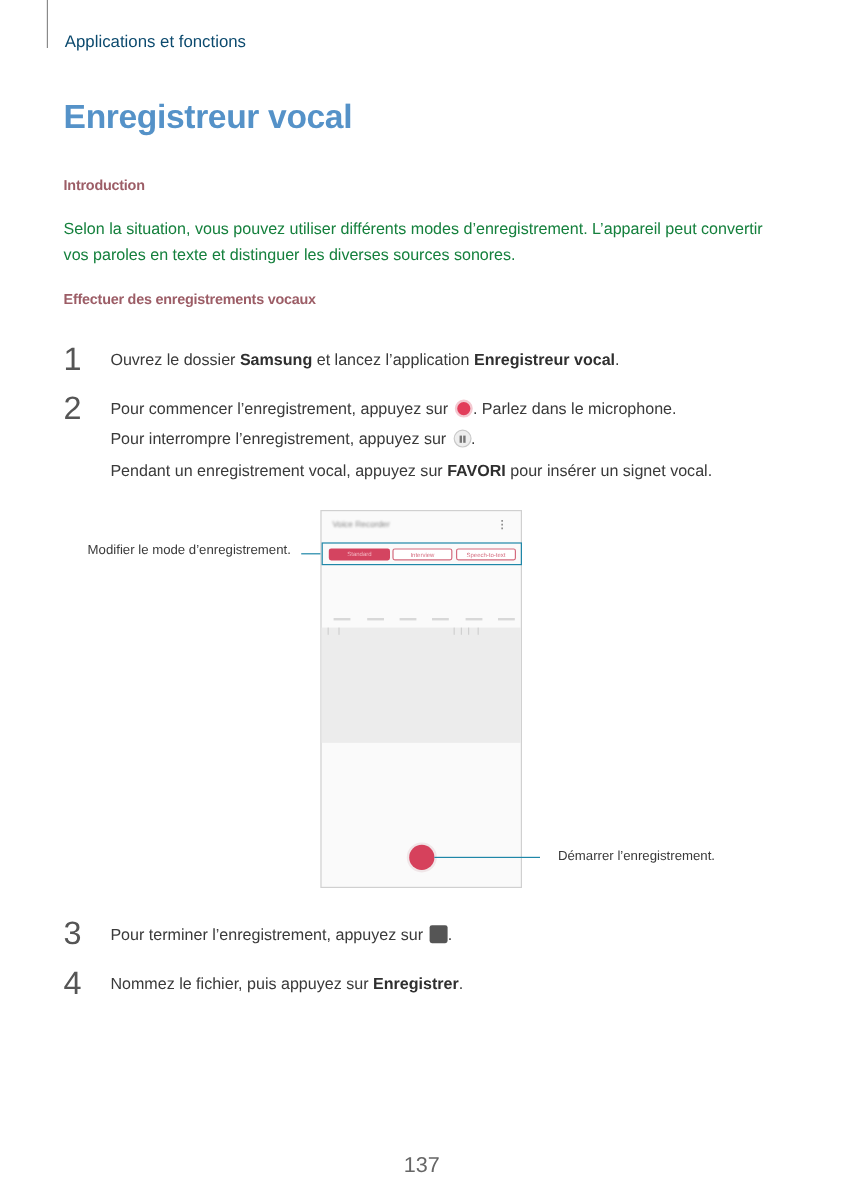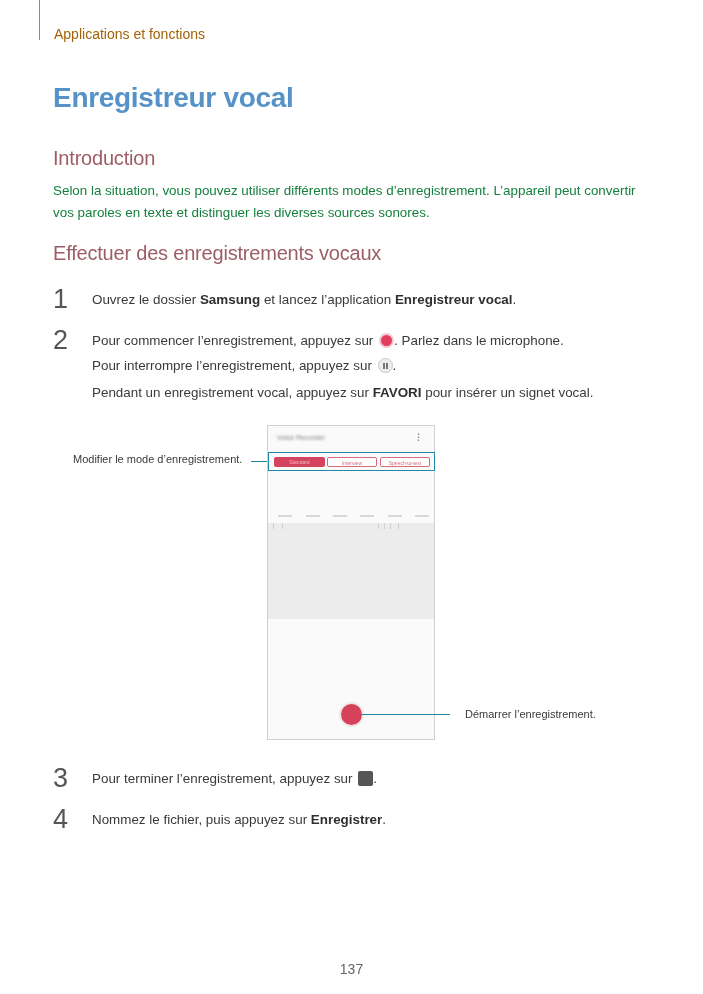--- a/index.html
+++ b/index.html
@@ -1,24 +1,24 @@
 <!DOCTYPE html>
 <html><head>
   <meta charset="utf-8">
   <style>
     * { margin: 0; padding: 0; box-sizing: border-box; }
     html, body { width: 703px; height: 994px; background: #ffffff; }
     body { position: relative; font-family: "Liberation Sans", sans-serif; color: #3a3a3a; overflow: hidden; }
 
     .header-rule { position: absolute; left: 39px; top: 0; width: 1px; height: 40px; background: #8a8a8a; }
-    .header-text { position: absolute; left: 54px; top: 26px; font-size: 14px; color: #a16207; }
+    .header-text { position: absolute; left: 54px; top: 26px; font-size: 14px; color: #0c4a6e; }
 
     .page-title { position: absolute; left: 53px; top: 82px; font-size: 28px; font-weight: bold; color: #5592c8; letter-spacing: -0.3px; }
 
-    .section-title { position: absolute; left: 53px; font-size: 20px; font-weight: normal; color: #9c5d66; letter-spacing: -0.2px; }
+    .section-title { position: absolute; left: 53px; font-size: 12px; font-weight: bold; color: #9c5d66; letter-spacing: -0.2px; }
     #sec-intro { top: 147px; }
     #sec-steps { top: 242px; }
 
     .intro-text { position: absolute; left: 53px; top: 180px; width: 600px; font-size: 13.4px; line-height: 22px; color: #15803d; }
 
     .step-num { position: absolute; left: 53px; font-size: 27px; color: #555; font-weight: normal; line-height: 1; }
     .step-line { position: absolute; left: 92px; font-size: 13.4px; color: #3a3a3a; white-space: nowrap; }
     .step-line b { font-weight: bold; color: #2f2f2f; }
 
     .inline-rec { display: inline-block; width: 15px; height: 15px; border-radius: 50%; background: #e23d5a; border: 2px solid #f3c9d1; vertical-align: -3px; margin-left: 2px; }
@@ -45,21 +45,21 @@
 
     .phone-rec { position: absolute; left: 73px; top: 278px; width: 21px; height: 21px; border-radius: 50%; background: #d6415c; box-shadow: 0 0 0 2px #f0e6e8; }
 
     .callout-line { position: absolute; height: 1px; background: #1f87a8; }
     #callout-mode-line { left: 251px; top: 461px; width: 16px; }
     #callout-rec-line { left: 362px; top: 714px; width: 88px; }
     .callout-text { position: absolute; font-size: 11px; color: #3a3a3a; white-space: nowrap; }
     #callout-mode { left: 73px; top: 453px; }
     #callout-rec { left: 453px; top: 708px; margin-left: 12px; }
 
-    .page-number { position: absolute; left: 0; width: 703px; top: 961px; text-align: center; font-size: 14px; color: #666; }
+    .page-number { position: absolute; left: 0; width: 703px; top: 961px; text-align: center; font-size: 18px; color: #666; }
   </style>
 </head>
 <body>
 
 <div class="header-rule"></div>
 <div class="header-text">Applications et fonctions</div>
 
 <h1 class="page-title">Enregistreur vocal</h1>
 
 <h2 class="section-title" id="sec-intro">Introduction</h2>

